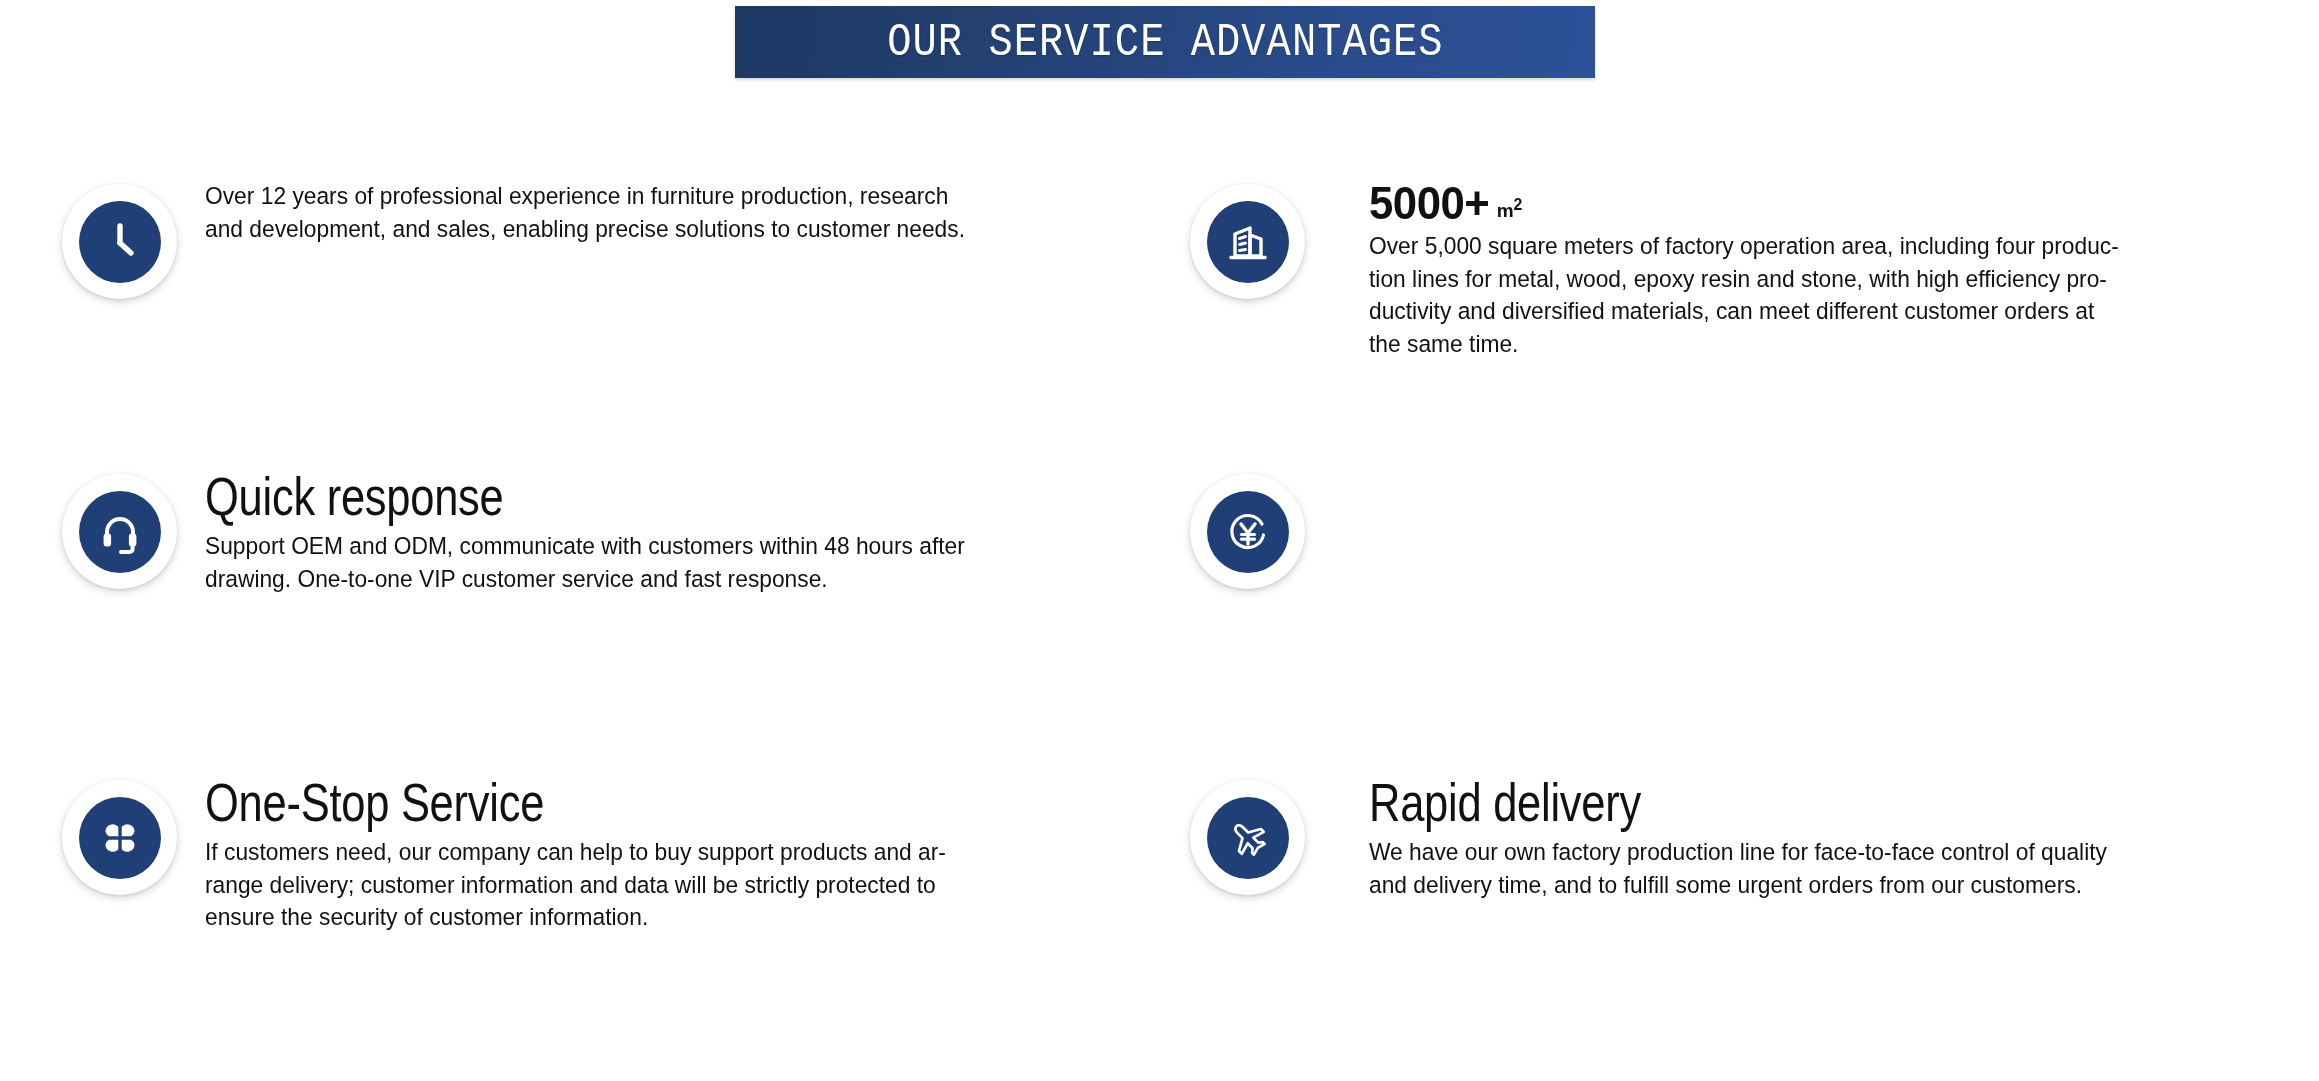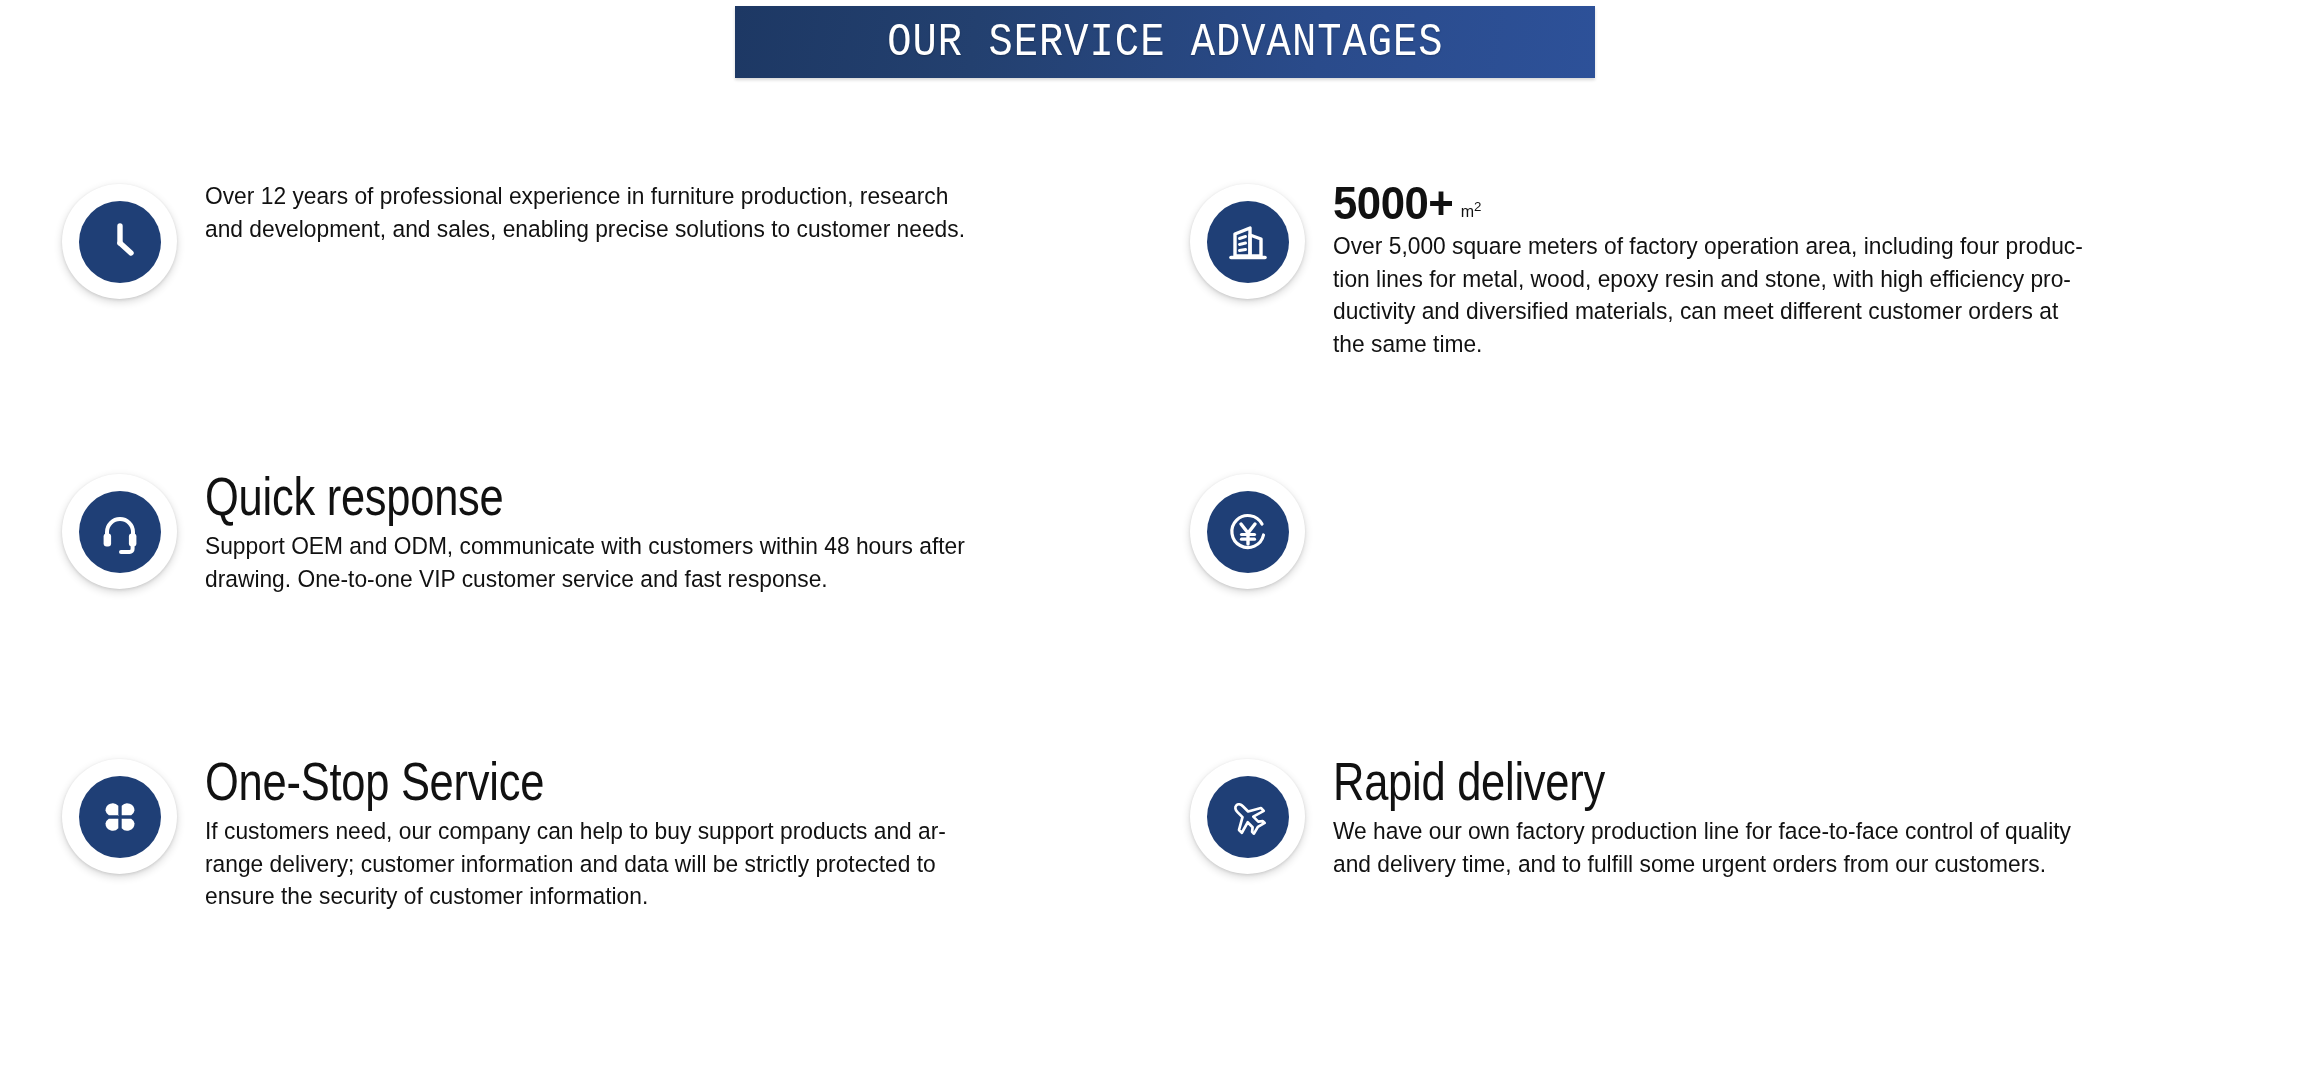--- a/index.html
+++ b/index.html
@@ -22,25 +22,25 @@
     font-weight:400;white-space:nowrap;
     transform:scaleX(.86);transform-origin:center;
     text-shadow:0 1px 2px rgba(0,0,0,.25);
   }
 
   
   .grid{position:absolute;left:0;top:178px;width:2319px;}
   .row{display:flex;width:2319px;}
   .col{display:flex;align-items:flex-start;}
   .col-left{width:1190px;padding-left:62px;box-sizing:border-box;}
-  .col-right{width:1129px;padding-left:0px;box-sizing:border-box;}
+  .col-right{width:1129px;padding-left:0px;box-sizing:border-box;gap:36px;}
 
   .r1{height:290px;}
   .r2{height:285px;}
-  .r3{height:290px;}
+  .r3{height:290px;margin-top:21px;}
 
   
   .icon-badge{
     flex:0 0 auto;width:115px;height:115px;border-radius:50%;
     background:#ffffff;
     box-shadow:0 3px 9px rgba(0,0,0,.16), 0 1px 3px rgba(0,0,0,.10);
     display:flex;align-items:center;justify-content:center;
     margin-top:6px;
   }
   .icon-disc{
@@ -58,21 +58,21 @@
   .stat-line{display:flex;align-items:baseline;white-space:nowrap;margin:0 0 4px 0;}
   .stat-num{
     font-size:46px;font-weight:700;color:#111;letter-spacing:-.5px;
     transform:scaleX(.95);transform-origin:left bottom;line-height:1;
   }
   .stat-suffix{
     font-size:25px;font-weight:400;color:#111;margin-left:11px;
     letter-spacing:.4px;transform:scaleX(.9);transform-origin:left bottom;
   }
   .stat-suffix-sq{
-    font-size:16px;font-weight:400;color:#111;margin-left:1px;
+    font-size:19px;font-weight:700;color:#111;margin-left:1px;
     align-self:baseline;position:relative;top:-2px;
   }
 
   .heading{
     font-size:53px;font-weight:400;color:#111;line-height:1.02;
     margin:0 0 6px 0;letter-spacing:-.3px;
     transform:scaleX(.82);transform-origin:left center;white-space:nowrap;
   }
 
   .body{

